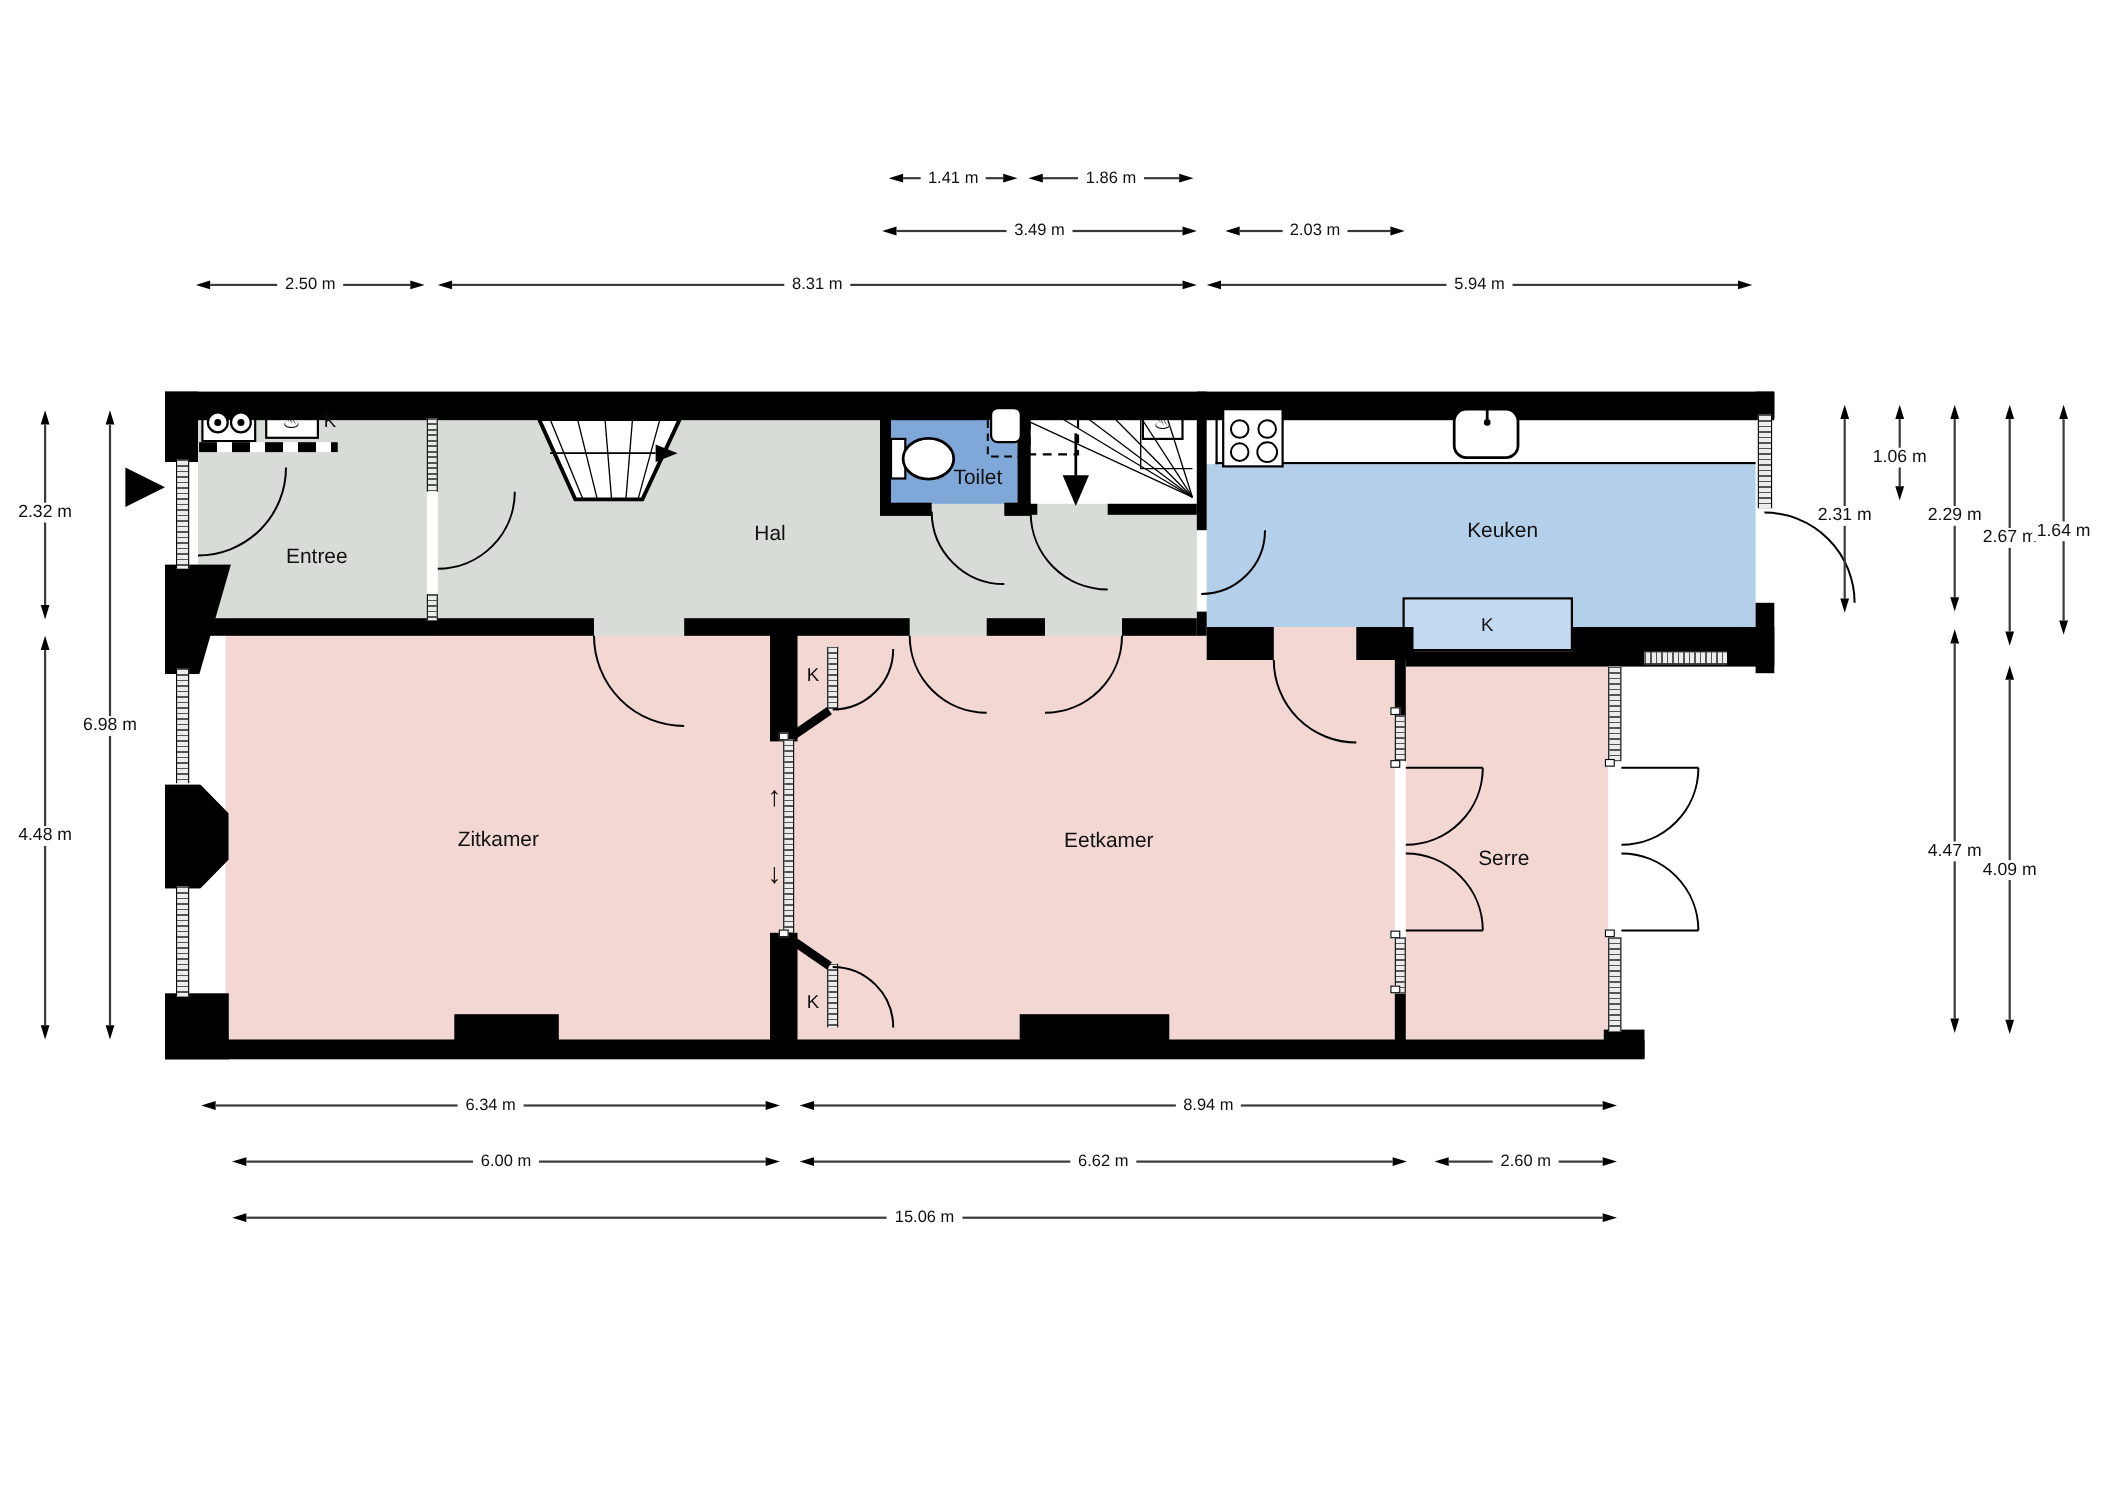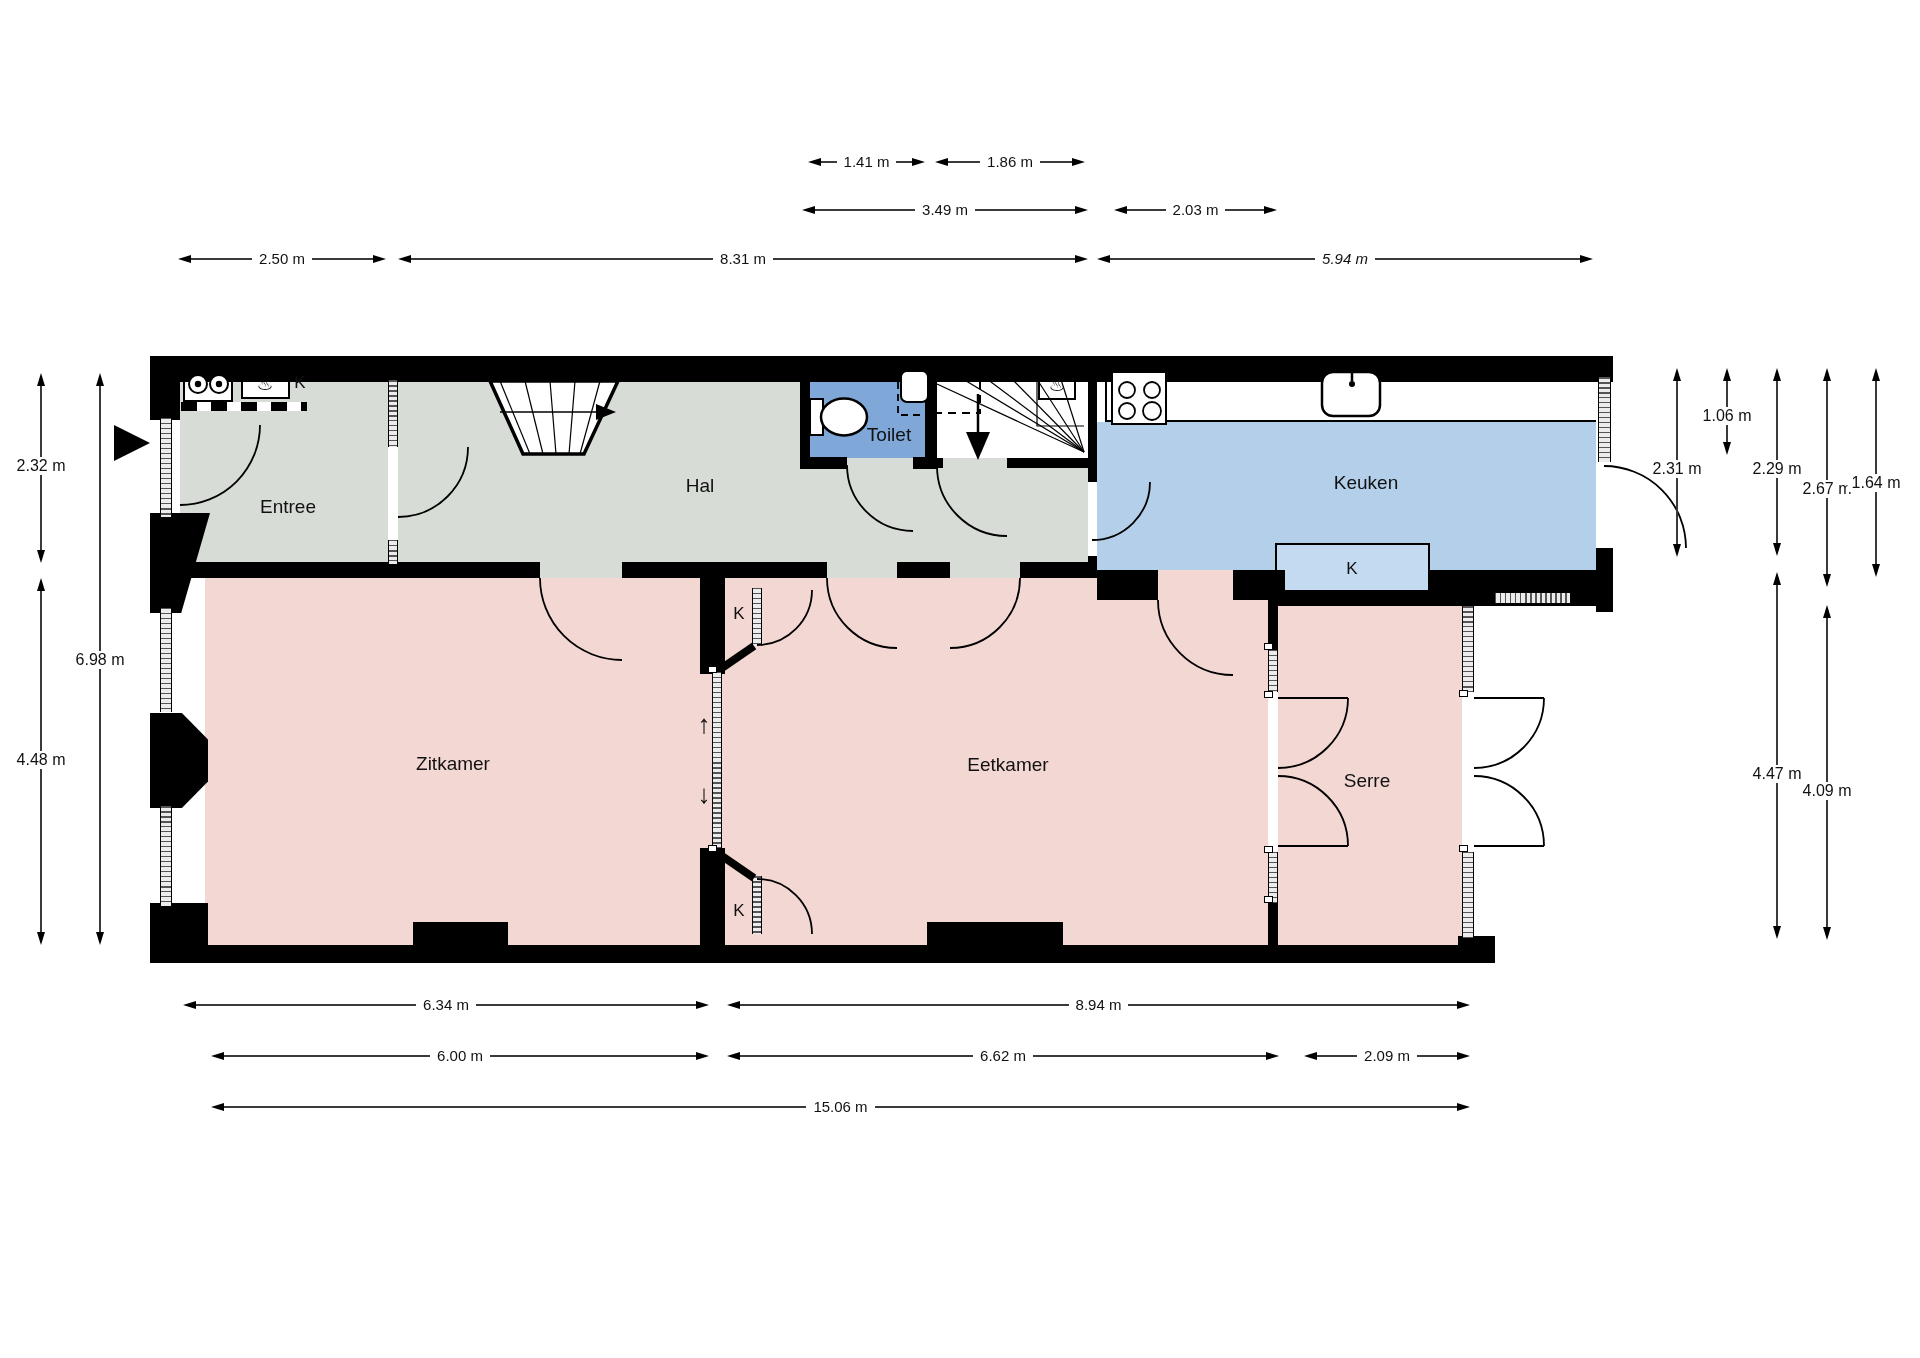--- a/index.html
+++ b/index.html
@@ -251,21 +251,21 @@
       <i class="ln"></i>
       <i class="tr"></i>
     </div>
   <div class="hdim" style="left:398px;top:252px;width:690px;">
       <i class="tl"></i>
       <i class="ln"></i>
       <span class="lb">8.31 m</span>
       <i class="ln"></i>
       <i class="tr"></i>
     </div>
-  <div class="hdim" style="left:1097px;top:252px;width:496px;font-style:italic;">
+  <div class="hdim" style="left:1097px;top:252px;width:496px;">
       <i class="tl"></i>
       <i class="ln"></i>
       <span class="lb">5.94 m</span>
       <i class="ln"></i>
       <i class="tr"></i>
     </div>
 
   <div class="hdim" style="left:183px;top:998px;width:526px;">
       <i class="tl"></i>
       <i class="ln"></i>
@@ -290,21 +290,21 @@
   <div class="hdim" style="left:727px;top:1049px;width:552px;">
       <i class="tl"></i>
       <i class="ln"></i>
       <span class="lb">6.62 m</span>
       <i class="ln"></i>
       <i class="tr"></i>
     </div>
   <div class="hdim" style="left:1304px;top:1049px;width:166px;">
       <i class="tl"></i>
       <i class="ln"></i>
-      <span class="lb">2.09 m</span>
+      <span class="lb">2.60 m</span>
       <i class="ln"></i>
       <i class="tr"></i>
     </div>
   <div class="hdim" style="left:211px;top:1100px;width:1259px;">
       <i class="tl"></i>
       <i class="ln"></i>
       <span class="lb">15.06 m</span>
       <i class="ln"></i>
       <i class="tr"></i>
     </div>

